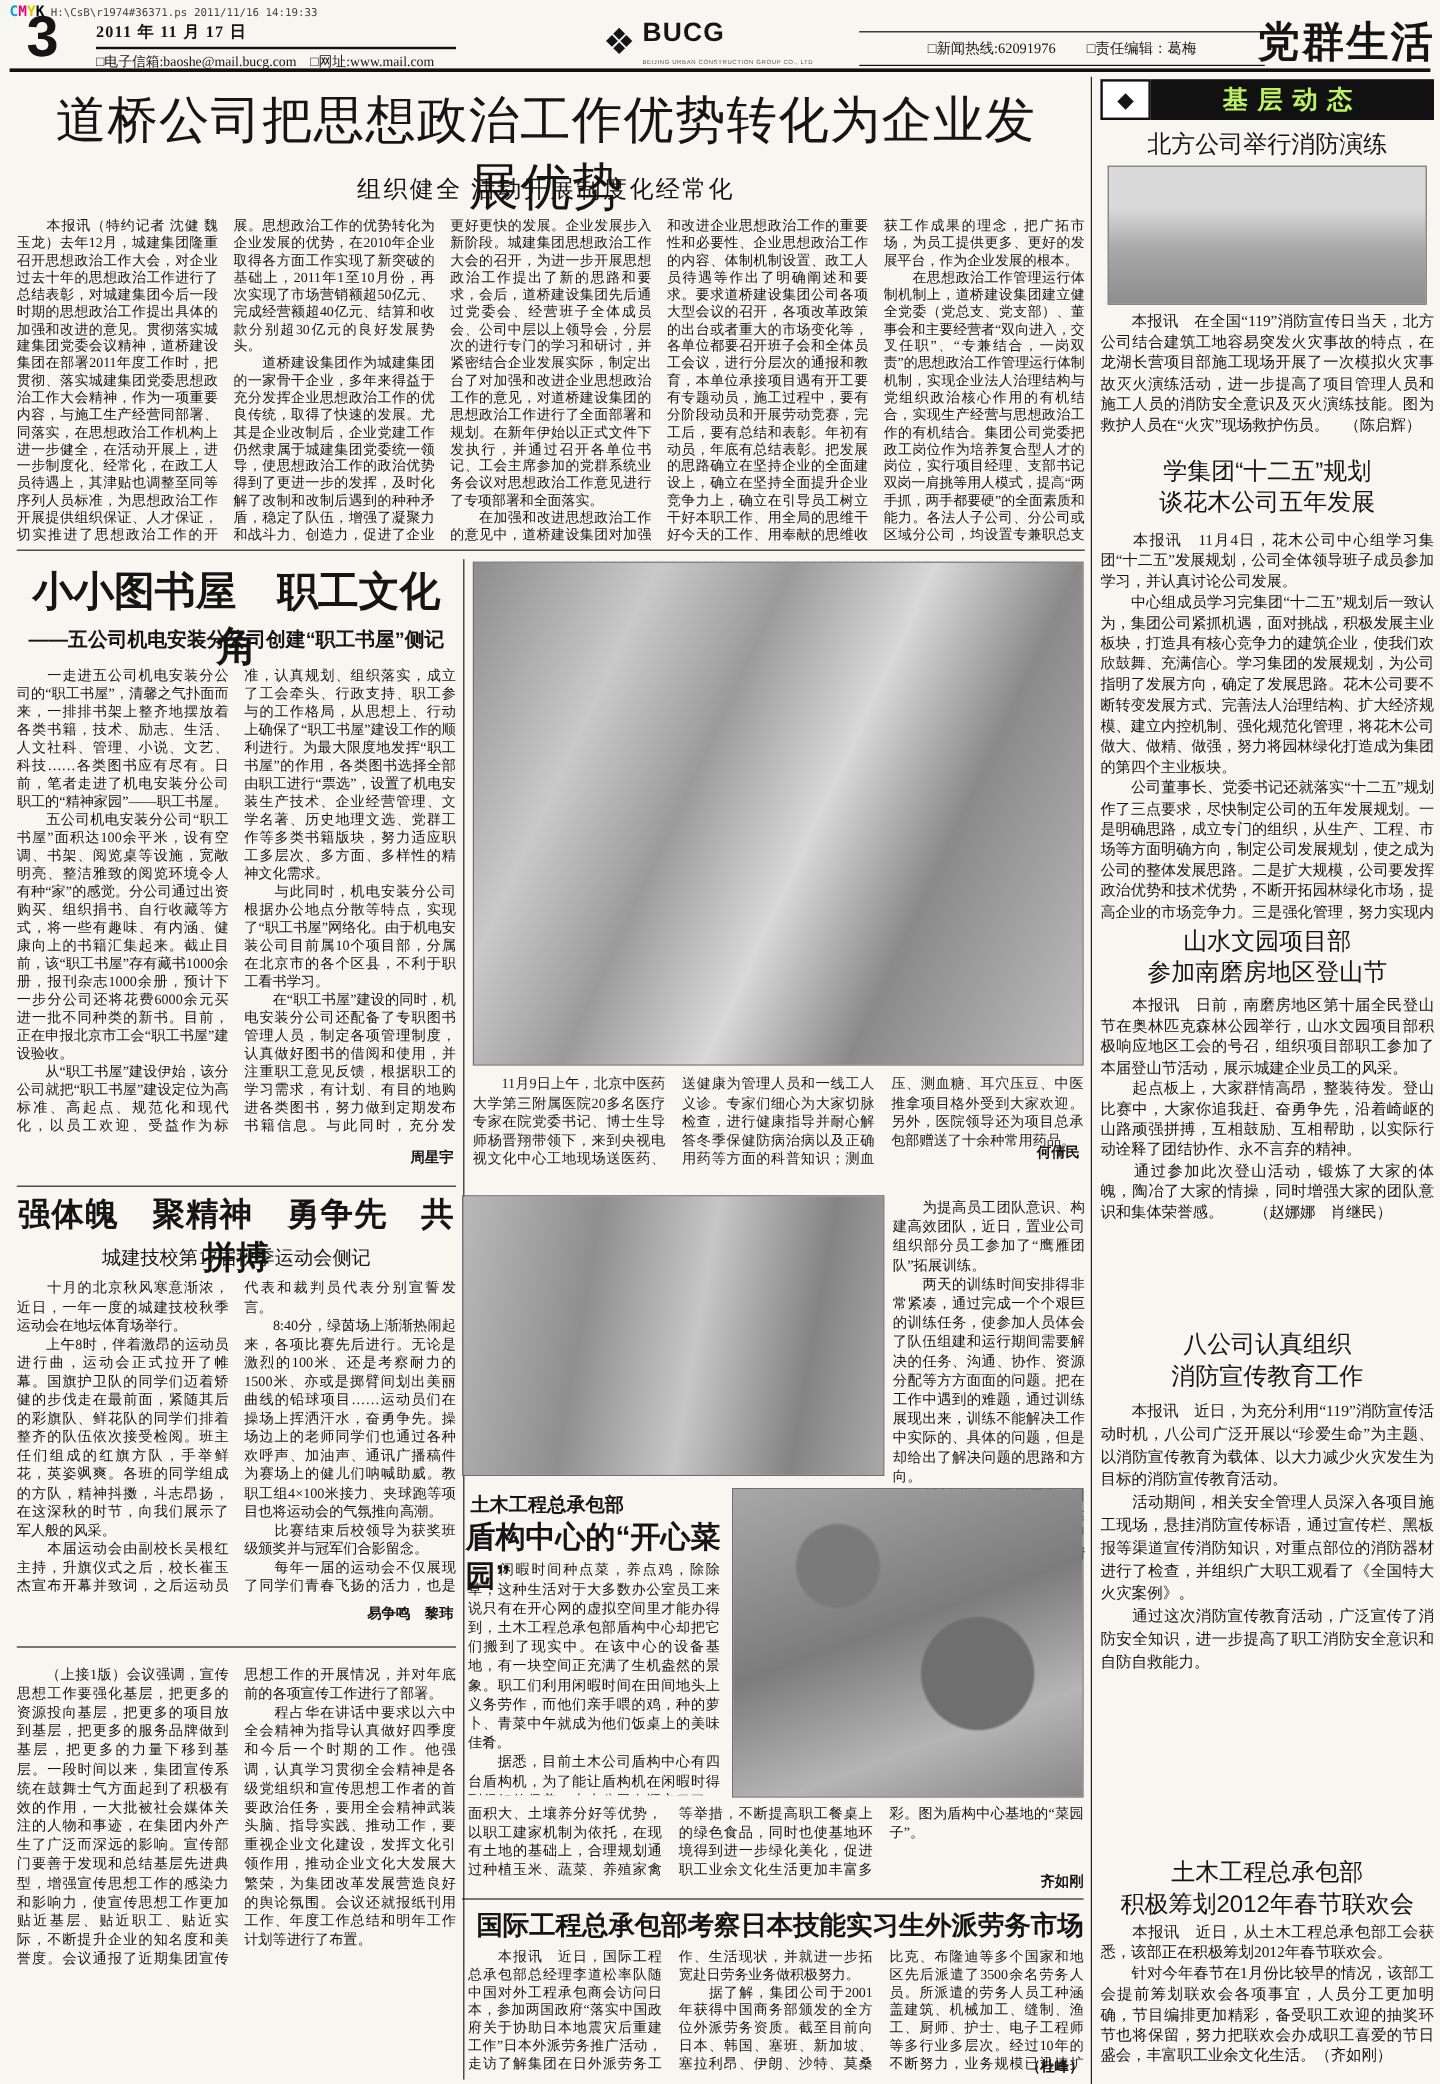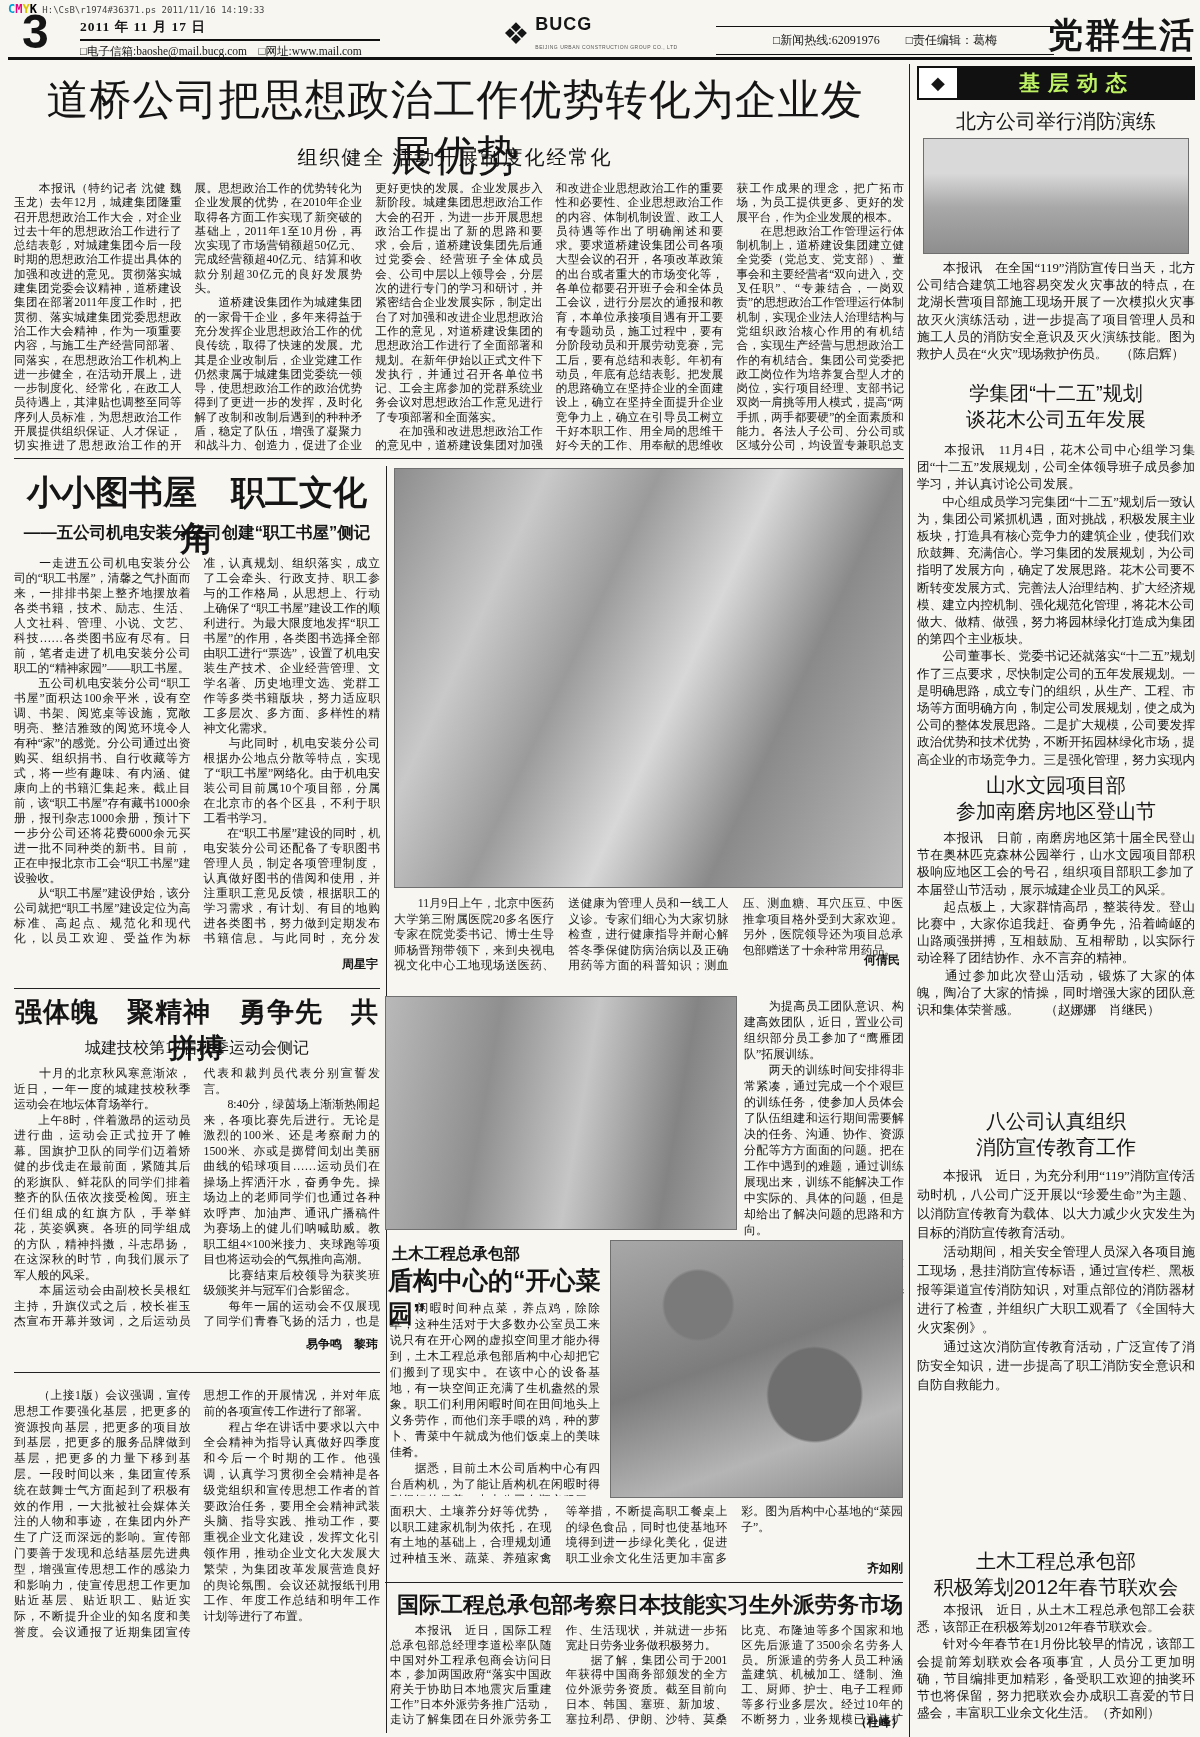--- a/index.html
+++ b/index.html
@@ -15,21 +15,21 @@
   .byline{font-weight:bold;text-align:right;font-size:12px;}
   
   #printline{top:2px;left:8px;font-size:9px;color:#444;font-family:"DejaVu Sans Mono",monospace;}
   #printline b{font-weight:bold;font-size:12px;}
   #pagenum{top:8px;left:22px;font-size:48px;font-weight:bold;line-height:1;}
   #dateblock{top:18px;left:80px;width:300px;}
   #dateblock .d{font-size:13.5px;font-weight:bold;letter-spacing:1px;border-bottom:2px solid #111;padding-bottom:3px;}
   #dateblock .c{font-size:11.5px;margin-top:3px;}
   #logo{top:14px;left:470px;width:240px;display:flex;align-items:center;justify-content:center;gap:6px;}
   #logo .dia{font-size:30px;line-height:1;}
-  #logo .t{font-size:18px;font-weight:900;letter-spacing:1px;}
+  #logo .t{font-size:22px;font-weight:900;letter-spacing:1px;}
   #logo .s{font-size:5px;color:#555;letter-spacing:.5px;}
   #hotblock{top:26px;left:716px;width:330px;border-top:1.5px solid #111;border-bottom:1.5px solid #111;
             padding:5px 4px;font-size:12px;display:flex;gap:26px;justify-content:center;}
   #sectiontitle{top:12px;left:1048px;width:148px;font-size:35px;font-weight:900;letter-spacing:2px;}
   
   #lead-headline{top:72px;left:30px;width:850px;text-align:center;font-size:42px;font-weight:400;letter-spacing:1px;}
   #lead-subhead{top:144px;left:30px;width:850px;text-align:center;font-size:20px;letter-spacing:2px;}
   #lead-body{top:182px;left:14px;width:890px;height:272px;column-count:5;column-gap:13px;font-size:11.6px;line-height:14.3px;}
   
   #lib-headline{top:470px;left:14px;width:366px;text-align:center;font-size:34px;font-weight:900;}

